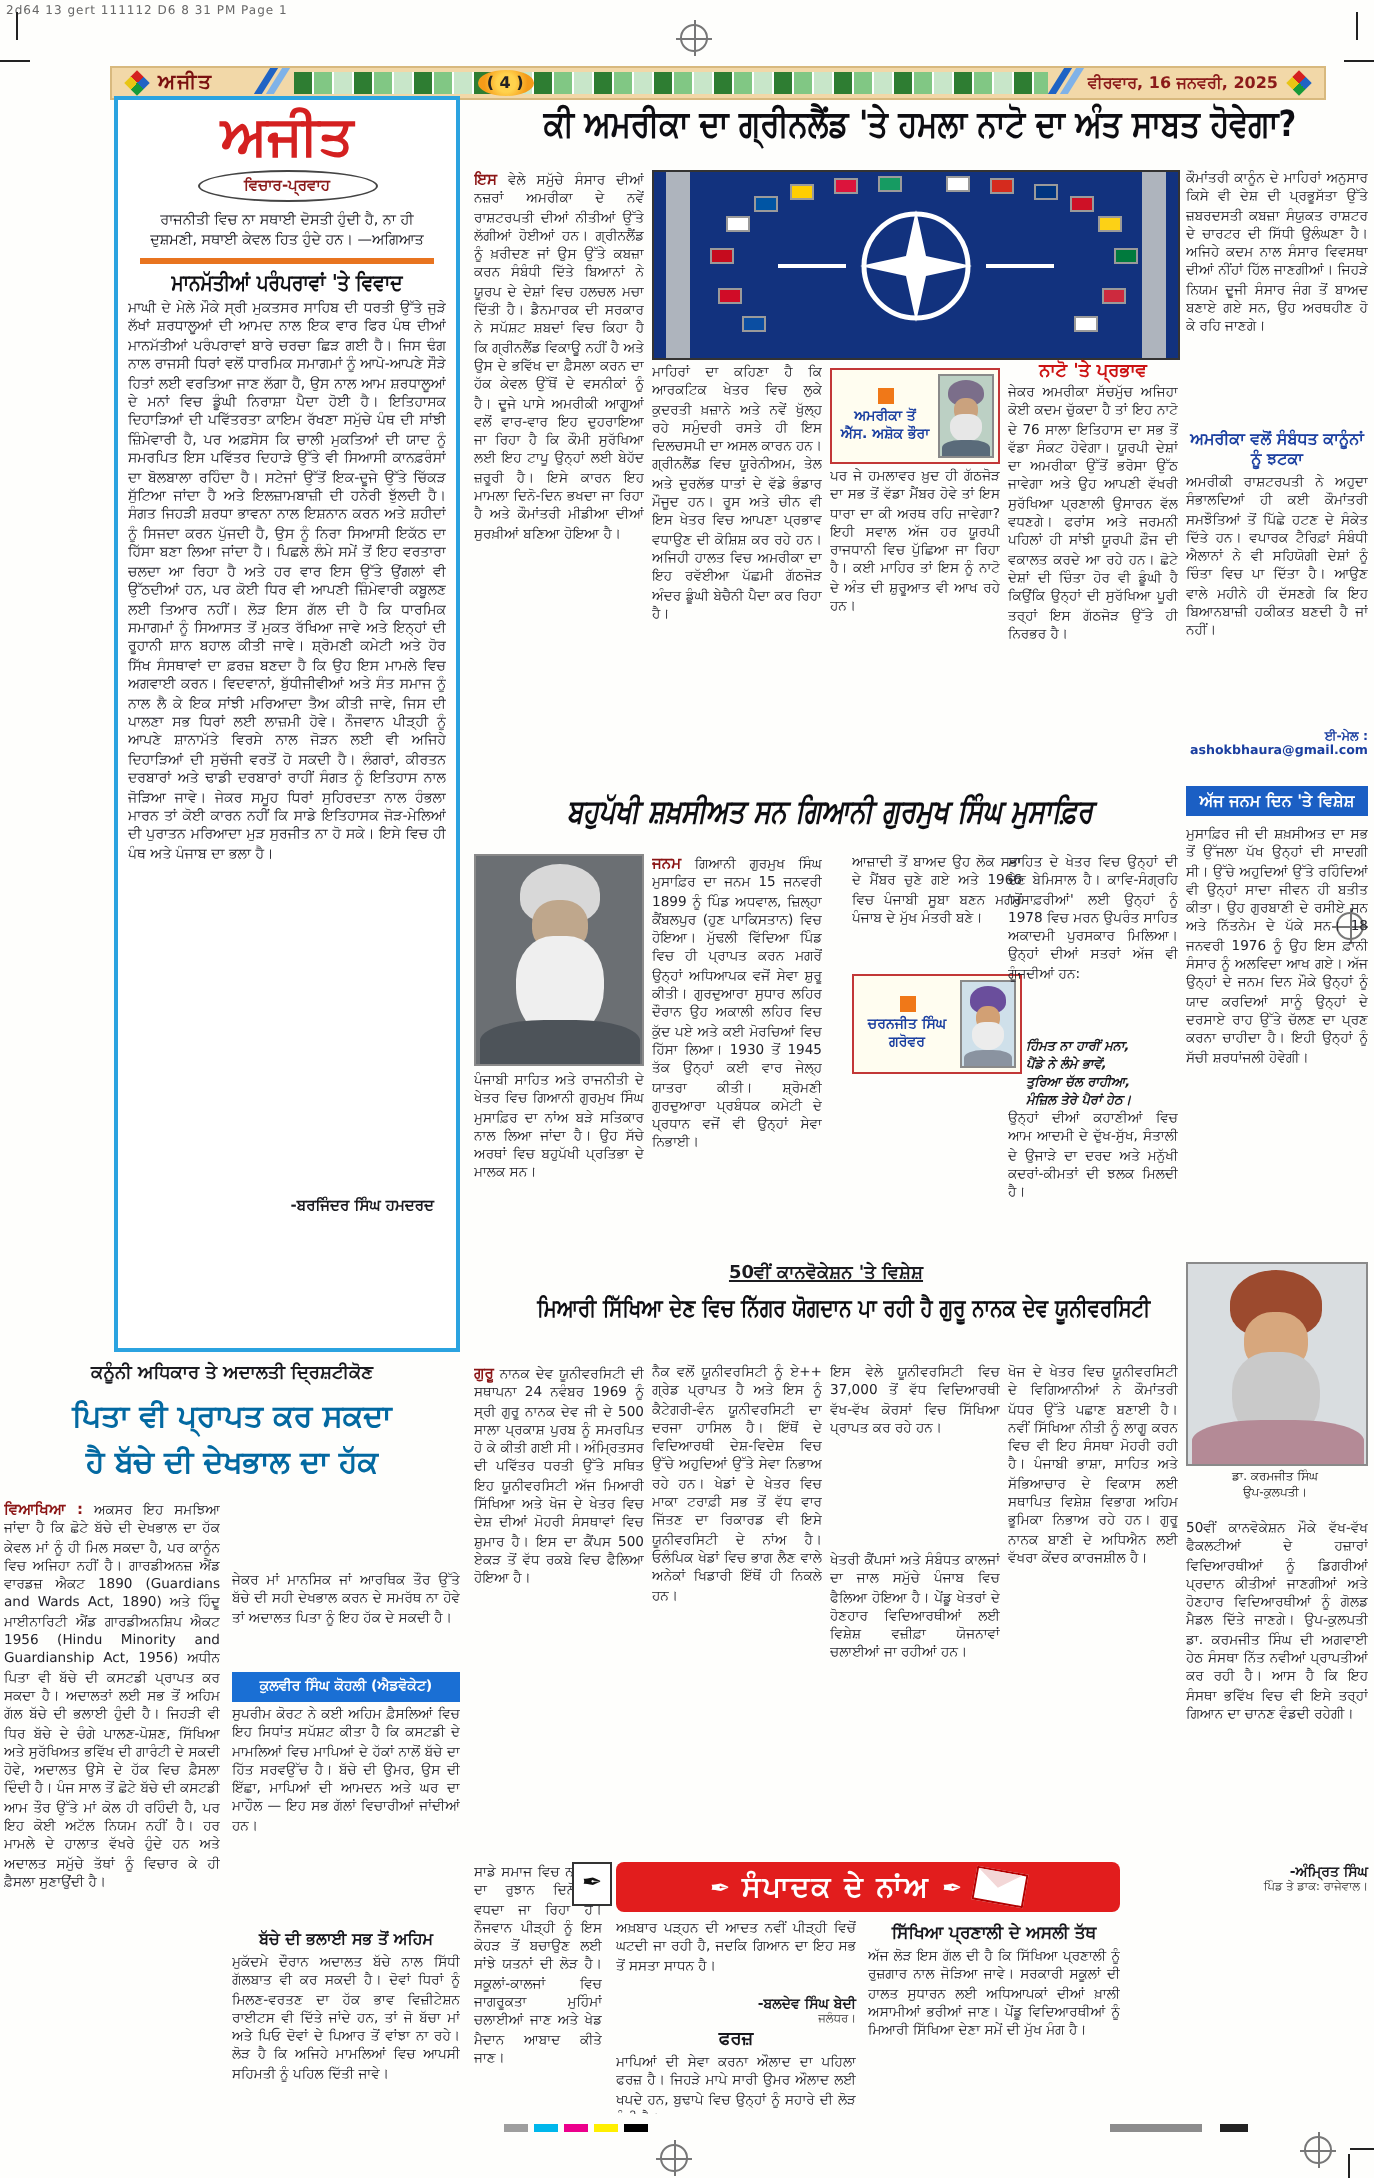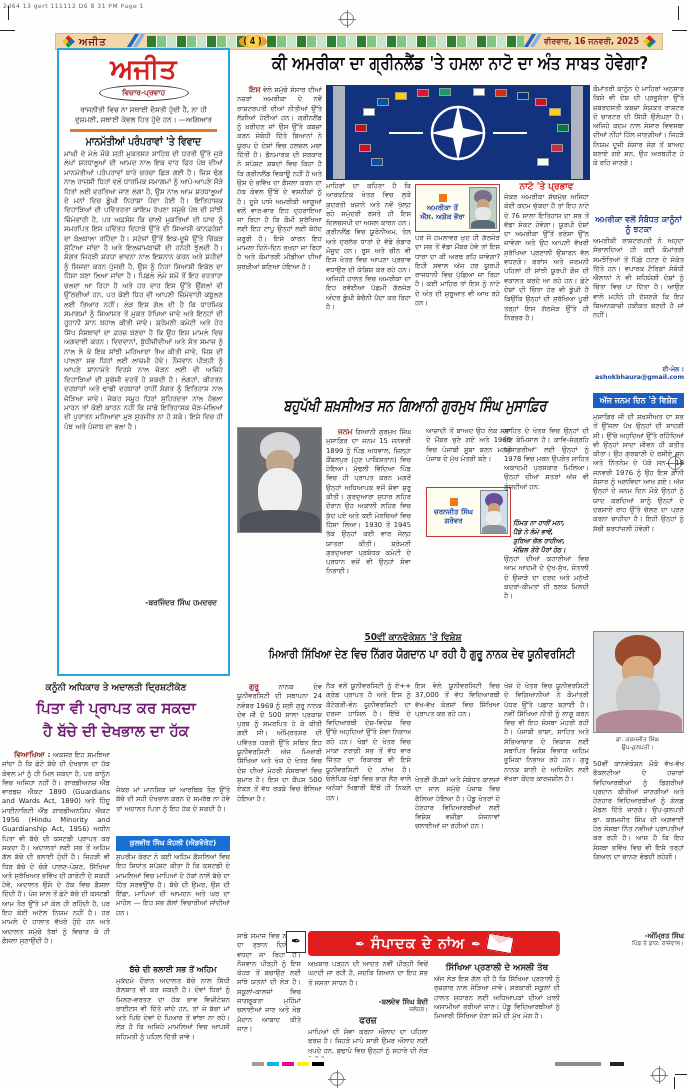--- a/index.html
+++ b/index.html
@@ -1,20 +1,20 @@
 <!DOCTYPE html>
 <html><head>
 <meta charset="utf-8">
 <style>
   html,body{margin:0;padding:0;background:#e8e8e4;}
   .page{position:relative;width:687px;height:1089px;background:#fefefc;overflow:hidden;
         font-family:"DejaVu Sans",sans-serif;color:#1b1b20;}
   .abs{position:absolute;}
   .tiny{font-size:6.8px;line-height:9.3px;text-align:justify;overflow:hidden;color:#23232b;}
-  .tiny b.lead{color:#8b1515;font-size:7.5px;margin-left:12px;}
+  .tiny b.lead{color:#8b1515;font-size:7.5px;}
   .printline{font-size:6px;color:#666;letter-spacing:.5px;}
   .cropv{width:1px;background:#222;}
   .croph{height:1px;background:#222;}
   .regmark{width:12px;height:12px;border:1px solid #777;border-radius:50%;}
   .regmark:before{content:"";position:absolute;left:50%;top:-3px;bottom:-3px;width:1px;background:#777;}
   .regmark:after{content:"";position:absolute;top:50%;left:-3px;right:-3px;height:1px;background:#777;}
   
   .hdrbar{background:#f2d8a8;border:1px solid #d8b97e;display:flex;align-items:center;}
   .diamond{width:9px;height:9px;transform:rotate(45deg);background:conic-gradient(#1f63c4 0 25%,#169a3a 0 50%,#e8c514 0 75%,#d42020 0 100%);}
   .masthead-sm{font-weight:bold;font-size:10px;color:#7a1010;letter-spacing:1px;}
@@ -32,21 +32,21 @@
           width:88px;margin:1px auto;text-align:center;line-height:13px;height:14px;}
   .edquote{font-size:7.2px;line-height:10px;text-align:center;color:#15151c;padding:3px 4px 2px;}
   .eddiv{height:3px;background:#e87420;margin:2px 6px;}
   .edhead{font-size:11px;font-weight:900;text-align:center;white-space:nowrap;transform:scaleX(.84);color:#101014;margin:3px 0 2px;}
   .edsig{text-align:right;font-weight:bold;font-size:7.5px;padding-right:6px;}
   .kickersm{font-weight:bold;font-size:9px;text-align:center;white-space:nowrap;}
   .subheadred{color:#cc1212;font-weight:bold;font-size:9px;text-align:center;margin:1px 0;}
   .subheadblue{color:#1b3fa0;font-weight:bold;font-size:8px;text-align:center;margin:2px 0;}
   .subheadblk{color:#17171d;font-weight:bold;font-size:8px;text-align:center;margin:2px 0;}
   .bluekicker{background:#1b5fc4;color:#fff;font-weight:bold;font-size:8px;text-align:center;line-height:15px;}
-  .legalhead{font-size:15px;font-weight:900;text-align:center;line-height:23px;color:#701a75;}
+  .legalhead{font-size:15px;font-weight:900;text-align:center;line-height:23px;color:#0369a1;}
   .gnduhead{font-size:12px;font-weight:900;white-space:nowrap;text-align:center;transform:scaleX(.82);color:#0e0e12;}
   .musafirhead{font-size:16px;font-weight:900;font-style:italic;white-space:nowrap;text-align:center;transform:scaleX(.8);color:#0e0e12;}
   .poem{font-size:6.5px;line-height:9px;font-weight:bold;font-style:italic;padding-left:9px;}
   
   .card{border:1px solid #c23737;background:#fffdf0;display:flex;align-items:center;gap:2px;padding:2px;margin:2px 0;}
   .card .left{flex:1;text-align:center;}
   .card .sq{width:8px;height:8px;background:#f07818;margin:0 auto 2px;}
   .card .nm{color:#1b3fa0;font-weight:bold;font-size:7px;line-height:9px;}
   .bluecard{background:#1a6fd4;color:#fff;font-weight:bold;font-size:7px;text-align:center;line-height:15px;margin:2px 0;}
   
@@ -160,20 +160,21 @@
   <div class="abs musafirhead" style="left:237px;top:396px;width:356px;">ਬਹੁਪੱਖੀ ਸ਼ਖ਼ਸੀਅਤ ਸਨ ਗਿਆਨੀ ਗੁਰਮੁਖ ਸਿੰਘ ਮੁਸਾਫ਼ਿਰ</div>
   <div class="abs bluekicker" style="left:593px;top:393px;width:91px;height:15px;">ਅੱਜ ਜਨਮ ਦਿਨ 'ਤੇ ਵਿਸ਼ੇਸ਼</div>
 
   <div class="abs" style="left:237px;top:427px;width:85px;height:222px;">
     <div class="photo" style="width:83px;height:104px;background:#6b6f73;">
       <i style="left:22px;top:4px;width:40px;height:30px;border-radius:50% 50% 40% 40%;background:#d8d8d8;"></i>
       <i style="left:28px;top:22px;width:28px;height:26px;border-radius:45%;background:#bfa78c;"></i>
       <i style="left:20px;top:40px;width:44px;height:52px;border-radius:42% 42% 50% 50%;background:#efefef;"></i>
       <i style="left:2px;bottom:-4px;width:80px;height:26px;border-radius:40% 40% 0 0;background:#4d5359;"></i>
     </div>
+    <div class="tiny" style="height:112px;margin-top:3px;">ਪੰਜਾਬੀ ਸਾਹਿਤ ਅਤੇ ਰਾਜਨੀਤੀ ਦੇ ਖੇਤਰ ਵਿਚ ਗਿਆਨੀ ਗੁਰਮੁਖ ਸਿੰਘ ਮੁਸਾਫ਼ਿਰ ਦਾ ਨਾਂਅ ਬੜੇ ਸਤਿਕਾਰ ਨਾਲ ਲਿਆ ਜਾਂਦਾ ਹੈ। ਉਹ ਸੱਚੇ ਅਰਥਾਂ ਵਿਚ ਬਹੁਪੱਖੀ ਪ੍ਰਤਿਭਾ ਦੇ ਮਾਲਕ ਸਨ।</div>
   </div>
   <div class="abs tiny" style="left:326px;top:427px;width:85px;height:222px;">
     <b class="lead">ਜਨਮ</b>
     <span>ਗਿਆਨੀ ਗੁਰਮੁਖ ਸਿੰਘ ਮੁਸਾਫ਼ਿਰ ਦਾ ਜਨਮ 15 ਜਨਵਰੀ 1899 ਨੂੰ ਪਿੰਡ ਅਧਵਾਲ, ਜ਼ਿਲ੍ਹਾ ਕੈਂਬਲਪੁਰ (ਹੁਣ ਪਾਕਿਸਤਾਨ) ਵਿਚ ਹੋਇਆ। ਮੁੱਢਲੀ ਵਿੱਦਿਆ ਪਿੰਡ ਵਿਚ ਹੀ ਪ੍ਰਾਪਤ ਕਰਨ ਮਗਰੋਂ ਉਨ੍ਹਾਂ ਅਧਿਆਪਕ ਵਜੋਂ ਸੇਵਾ ਸ਼ੁਰੂ ਕੀਤੀ। ਗੁਰਦੁਆਰਾ ਸੁਧਾਰ ਲਹਿਰ ਦੌਰਾਨ ਉਹ ਅਕਾਲੀ ਲਹਿਰ ਵਿਚ ਕੁੱਦ ਪਏ ਅਤੇ ਕਈ ਮੋਰਚਿਆਂ ਵਿਚ ਹਿੱਸਾ ਲਿਆ। 1930 ਤੋਂ 1945 ਤੱਕ ਉਨ੍ਹਾਂ ਕਈ ਵਾਰ ਜੇਲ੍ਹ ਯਾਤਰਾ ਕੀਤੀ। ਸ਼੍ਰੋਮਣੀ ਗੁਰਦੁਆਰਾ ਪ੍ਰਬੰਧਕ ਕਮੇਟੀ ਦੇ ਪ੍ਰਧਾਨ ਵਜੋਂ ਵੀ ਉਨ੍ਹਾਂ ਸੇਵਾ ਨਿਭਾਈ।</span>
   </div>
   <div class="abs" style="left:426px;top:427px;width:85px;height:222px;">
     <div class="tiny" style="height:58px;">ਆਜ਼ਾਦੀ ਤੋਂ ਬਾਅਦ ਉਹ ਲੋਕ ਸਭਾ ਦੇ ਮੈਂਬਰ ਚੁਣੇ ਗਏ ਅਤੇ 1966 ਵਿਚ ਪੰਜਾਬੀ ਸੂਬਾ ਬਣਨ ਮਗਰੋਂ ਪੰਜਾਬ ਦੇ ਮੁੱਖ ਮੰਤਰੀ ਬਣੇ।</div>
     <div class="card">
       <div class="left">
         <div class="sq"></div>

